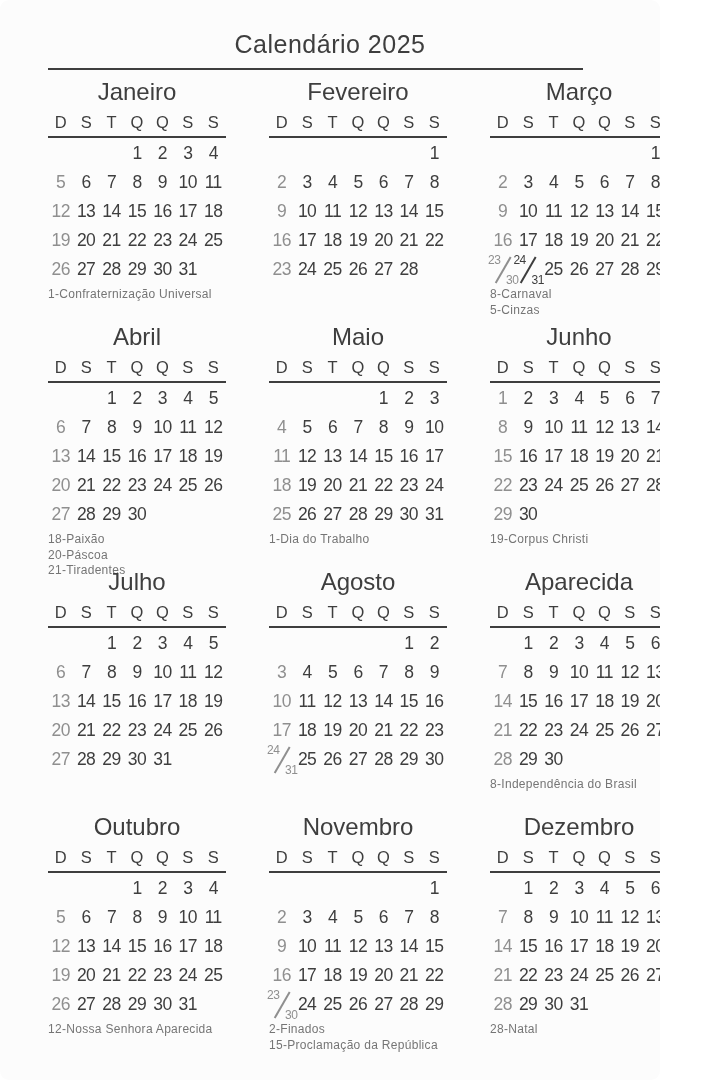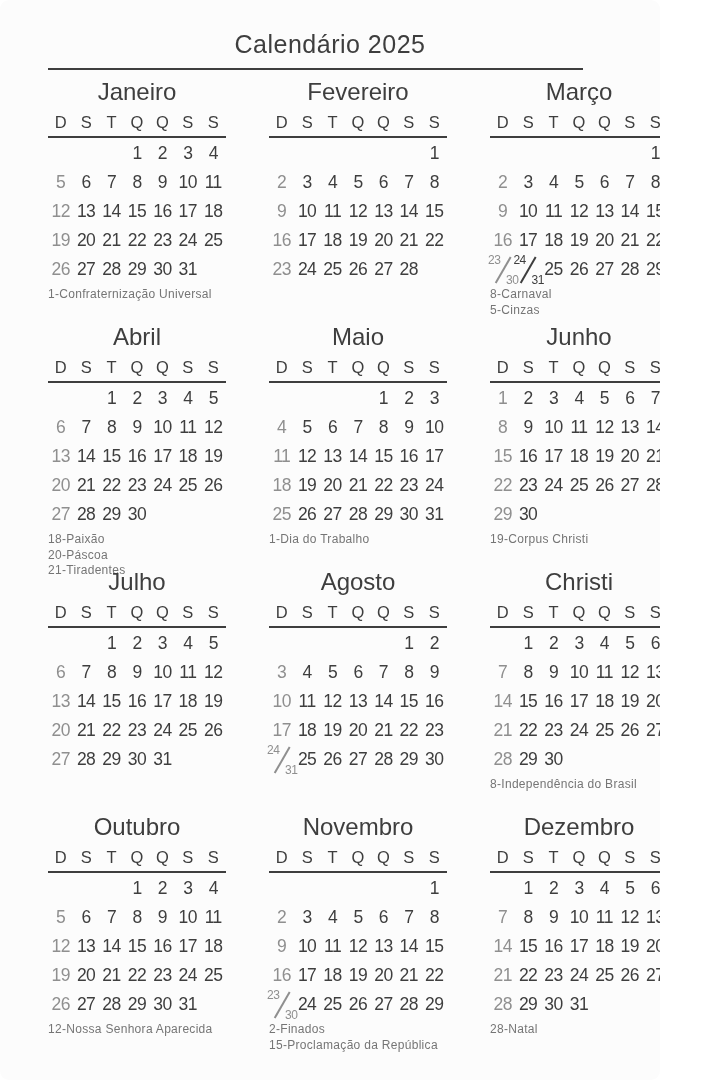--- a/index.html
+++ b/index.html
@@ -519,21 +519,21 @@
           <span class="day">26</span>
           <span class="day">27</span>
           <span class="day">28</span>
           <span class="day">29</span>
           <span class="day">30</span>
         </div>
     <div class="notes"></div>
   </div>
 
   <div class="month">
-    <div class="month-name">Christi</div>
+    <div class="month-name">Aparecida</div>
     <div class="weekdays">
           <span>D</span>
           <span>S</span>
           <span>T</span>
           <span>Q</span>
           <span>Q</span>
           <span>S</span>
           <span>S</span>
         </div>
     <div class="days">

